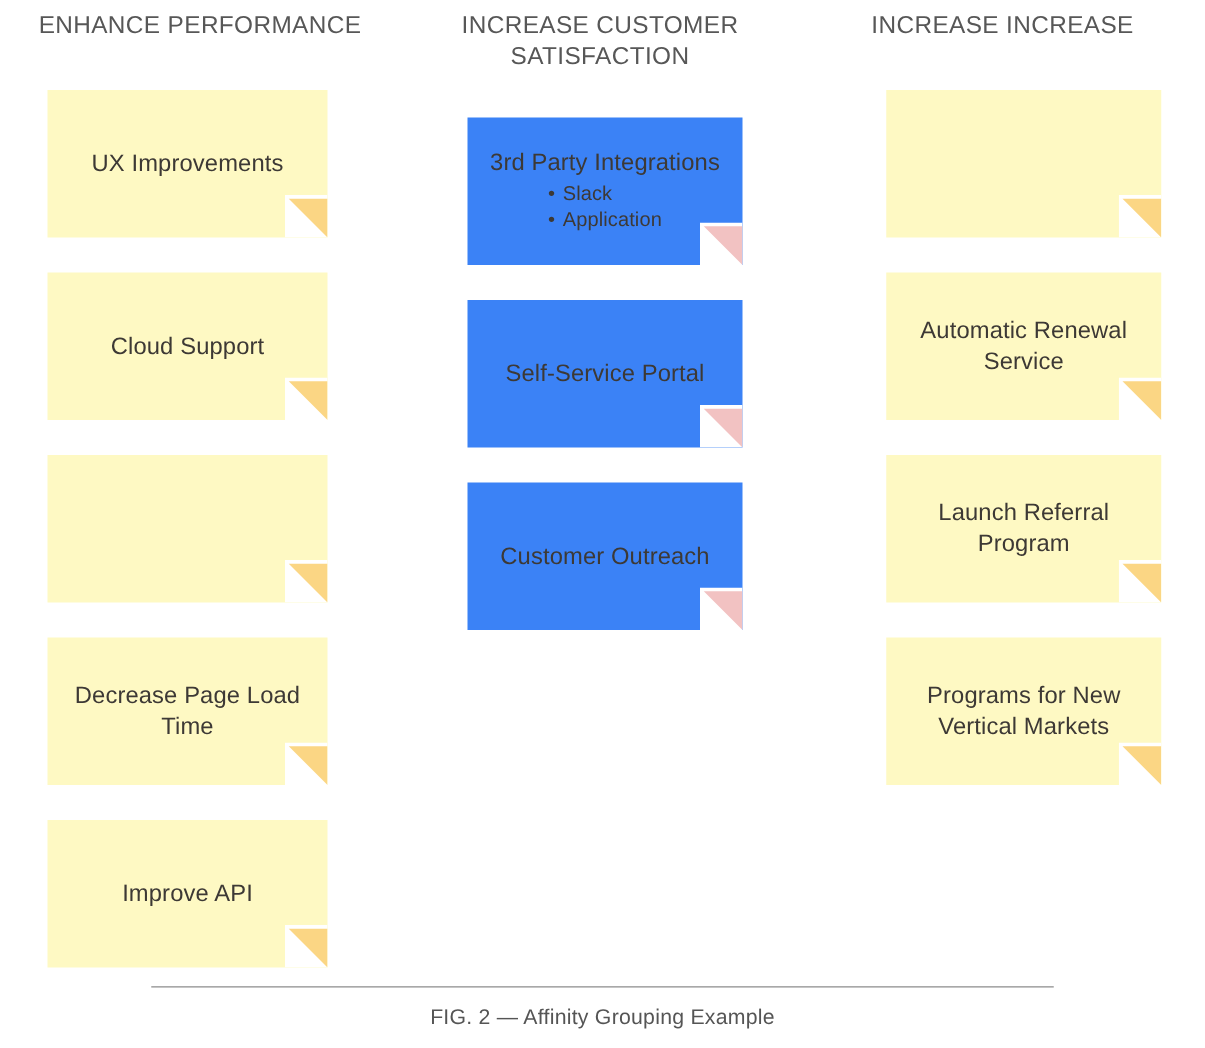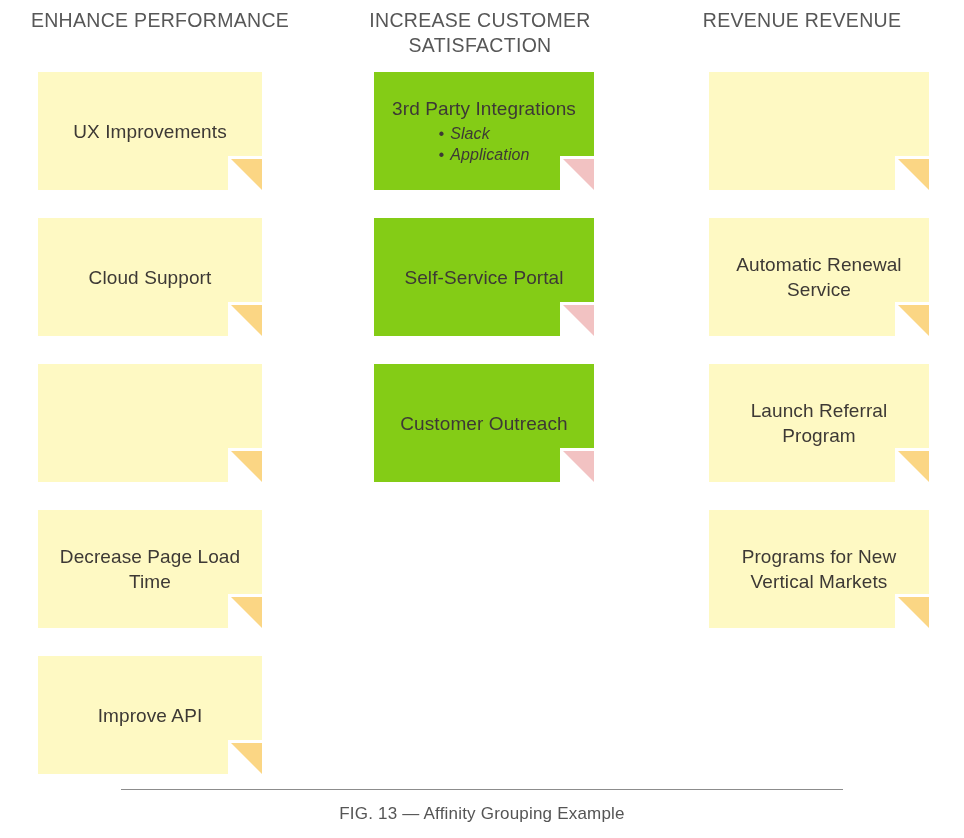--- a/index.html
+++ b/index.html
@@ -65,42 +65,41 @@
     width: 100%;
     height: 118px;
     margin-bottom: 28px;
     box-sizing: border-box;
     display: flex;
     align-items: center;
     justify-content: center;
     padding: 0 10px;
   }
   .note.yellow { background: #fef9c3; }
-  .note.pink   { background: #84cc16; }
+  .note.pink   { background: #3b82f6; margin-top: 22px; }
 
   .note-text {
     text-align: center;
     color: #3d3935;
     font-size: 19px;
     line-height: 25px;
     font-weight: 400;
     letter-spacing: 0.1px;
     width: 100%;
   }
   .note-title { display: block; }
 
   .note-bullets {
     list-style: none;
     margin: 2px 0 0 0;
     padding: 0;
     display: inline-block;
     text-align: left;
     font-size: 16px;
     line-height: 21px;
-    font-style: italic;
   }
   .note-bullets li::before {
     content: "\2022";
     margin-right: 6px;
   }
 
   
   .fold {
     position: absolute;
     right: 0;
@@ -154,21 +153,21 @@
   }
 </style>
 </head>
 <body>
 
 <div class="board">
 
   <div class="headers">
     <div class="col-head c1">ENHANCE PERFORMANCE</div>
     <div class="col-head c2">INCREASE CUSTOMER SATISFACTION</div>
-    <div class="col-head c3">REVENUE REVENUE</div>
+    <div class="col-head c3">INCREASE INCREASE</div>
   </div>
 
   <div class="columns">
 
     <div class="column c1">
       <div class="note yellow">
         <div class="note-text">
           <span class="note-title">UX Improvements</span>
         </div>
         <span class="fold"></span>
@@ -241,15 +240,15 @@
         <div class="note-text">
           <span class="note-title">Programs for New Vertical Markets</span>
         </div>
         <span class="fold"></span>
       </div>
     </div>
 
   </div>
 
   <div class="caption-rule"></div>
-  <div class="caption">FIG. 13 — Affinity Grouping Example</div>
+  <div class="caption">FIG. 2 — Affinity Grouping Example</div>
 
 </div>
 
 </body></html>

